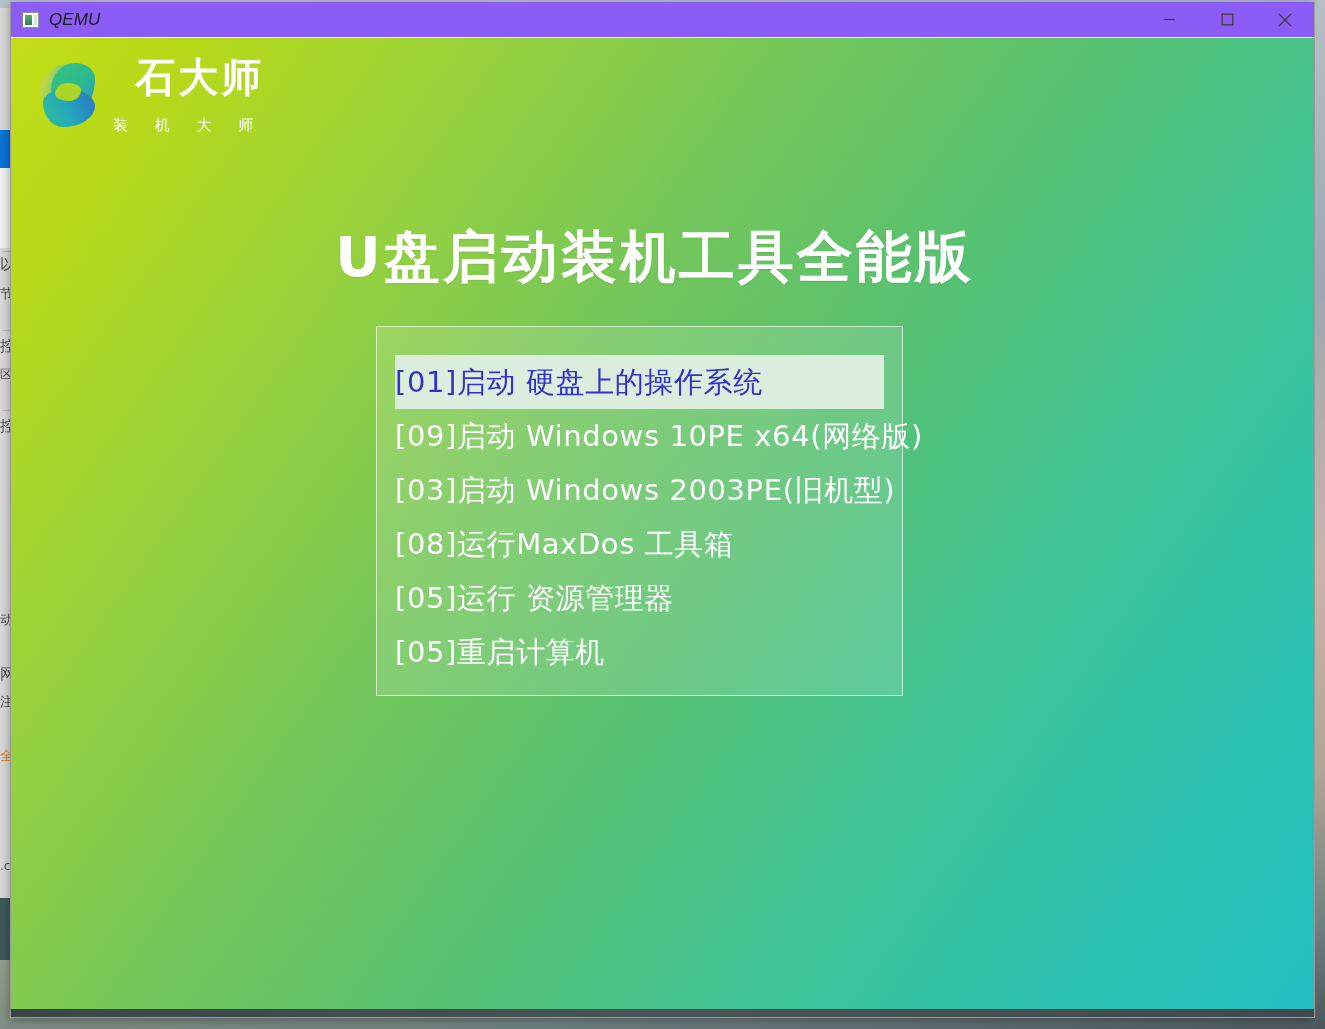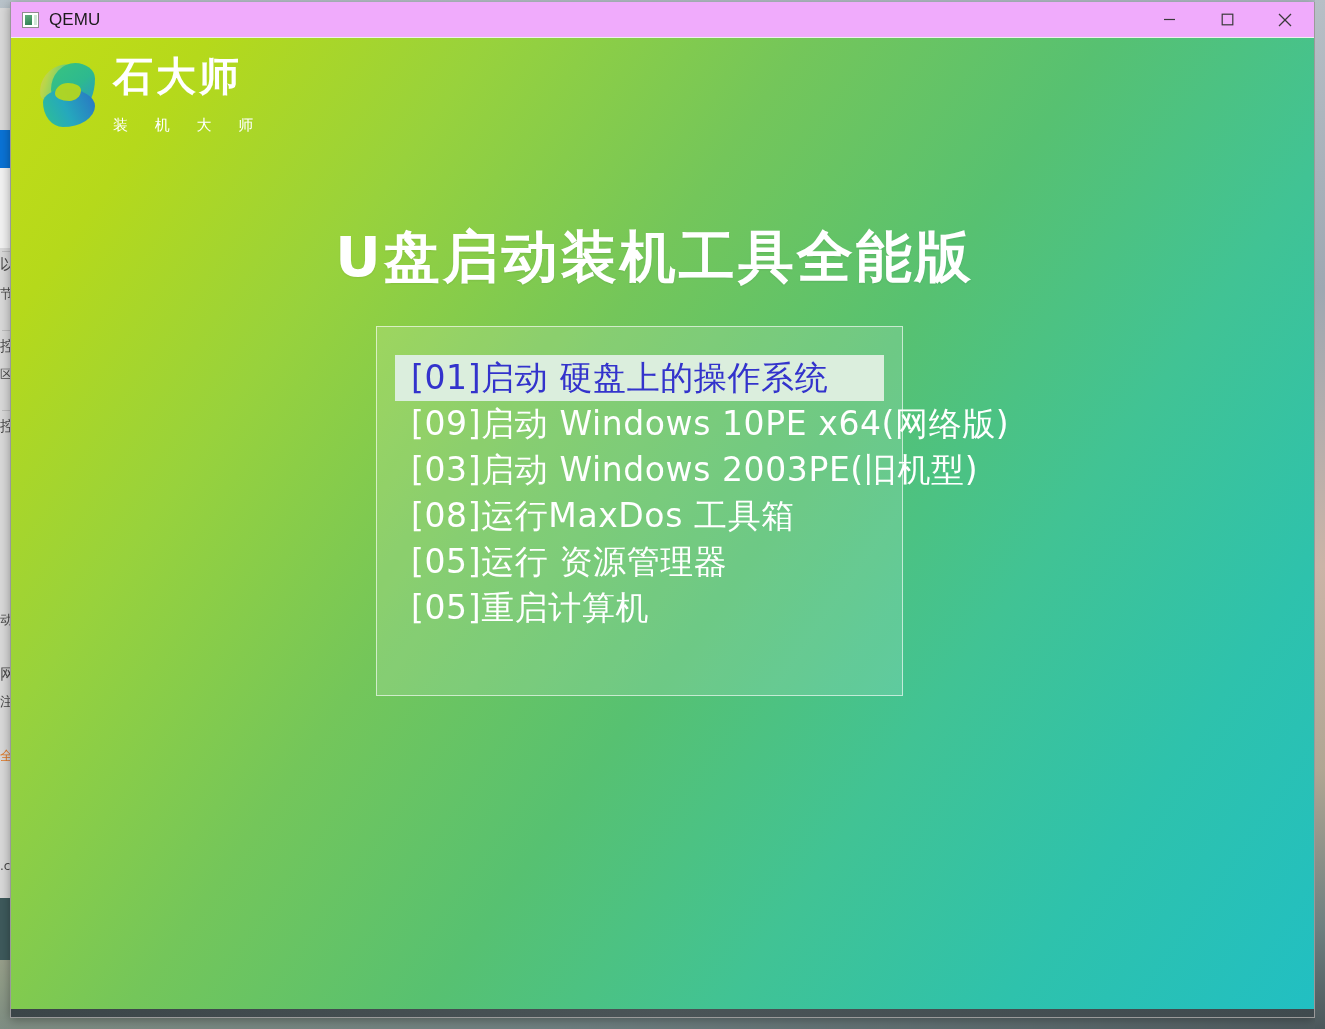--- a/index.html
+++ b/index.html
@@ -83,25 +83,26 @@
     height: 1016px;
     background: #ffffff;
     border: 1px solid #9a9a9a;
     border-top: none;
     box-shadow: 0 2px 10px rgba(0,0,0,.35);
     display: flex;
     flex-direction: column;
   }
   #titlebar {
     height: 36px;
-    background: #f0abfc;
+    background: #8b5cf6;
     display: flex;
     align-items: center;
     flex: 0 0 36px;
     border-bottom: 1px solid #efefef;
+    font-style: italic;
   }
   #titlebar .app-icon {
     width: 17px; height: 16px;
     margin-left: 11px;
     border: 1px solid #8e8e8e;
     background: #ffffff;
     position: relative;
     flex: 0 0 auto;
   }
   #titlebar .app-icon::before {
@@ -207,21 +208,22 @@
     border-radius: 50% 50% 45% 55% / 60% 40% 60% 40%;
     opacity: .92;
   }
   #logo-text { display: flex; flex-direction: column; }
   #logo-title {
     color: #ffffff;
     font-size: 40px;
     font-weight: 700;
     line-height: 42px;
     letter-spacing: 3px;
-    font-family: Liberation Serif, serif;
+    font-family: Liberation Sans, sans-serif;
+    text-align: right;
   }
   #logo-sub {
     color: #ffffff;
     font-size: 15px;
     letter-spacing: 11px;
     line-height: 22px;
     margin-top: 16px;
     font-family: "DejaVu Sans", sans-serif;
   }
 
@@ -245,26 +247,26 @@
     position: absolute;
     left: 365px;
     top: 288px;
     width: 527px;
     height: 370px;
     background: rgba(255,255,255,.14);
     border: 1px solid rgba(255,255,255,.62);
     padding: 28px 18px 0 18px;
   }
   .menu-item {
-    height: 46px;
+    height: 54px;
     display: flex;
     align-items: center;
-    padding: 0 16px;
+    padding: 0 0;
     color: #ffffff;
-    font-size: 33px;
+    font-size: 29px;
     line-height: 30px;
     letter-spacing: .6px;
     white-space: nowrap;
     font-family: "DejaVu Sans", sans-serif;
   }
   .menu-item.selected {
     background: #dbeedd;
     color: #3333cc;
     font-weight: 400;
   }

